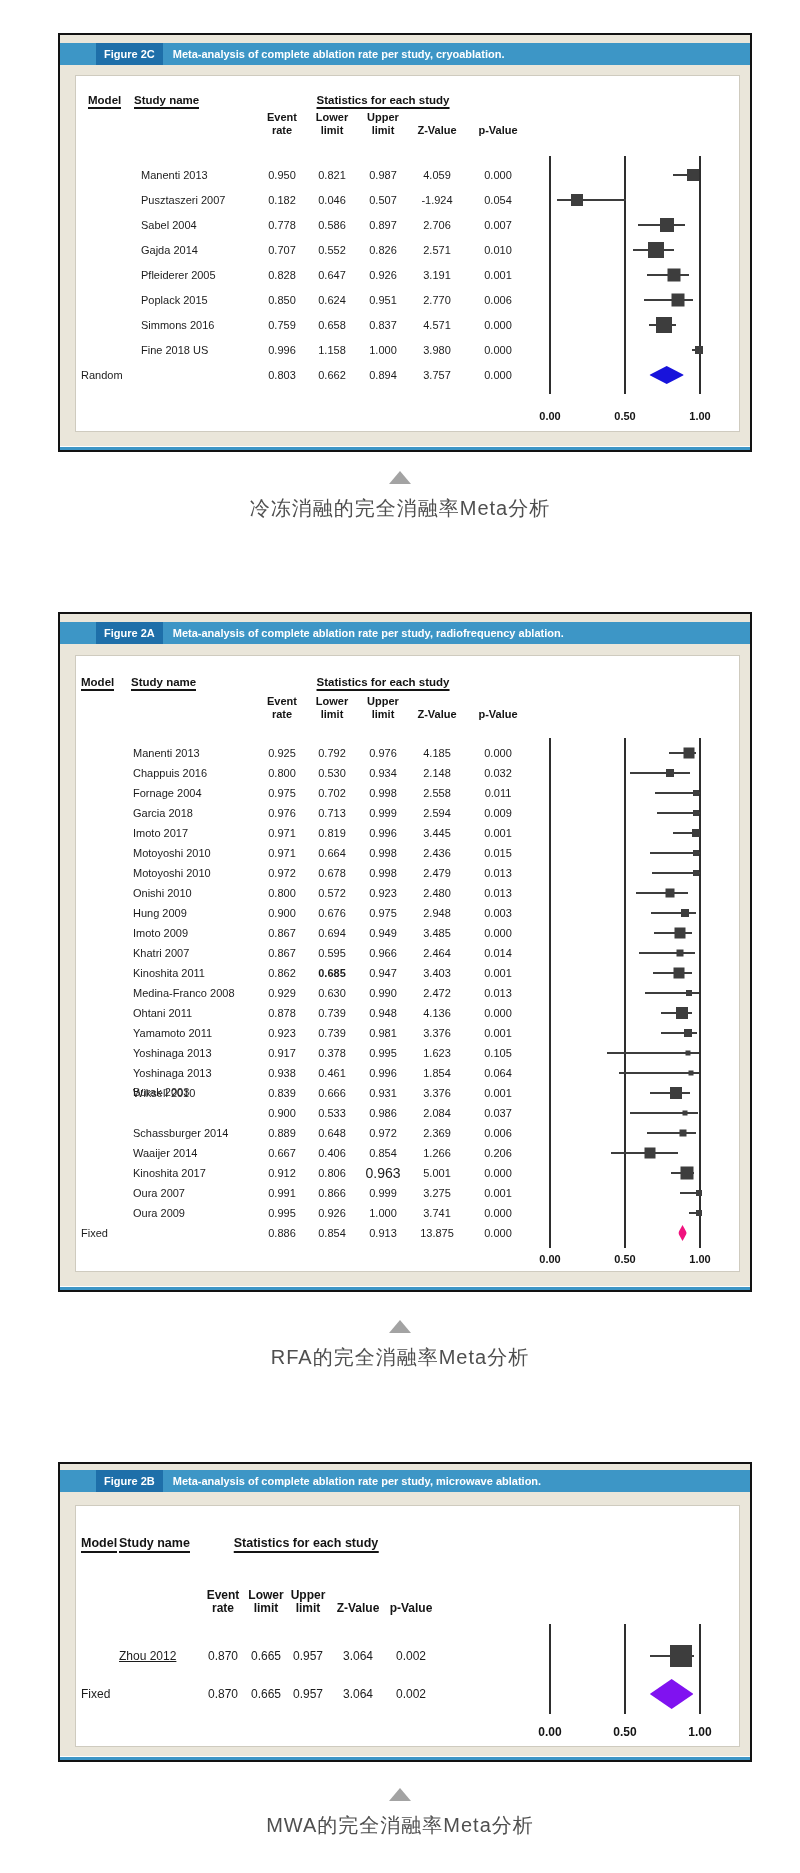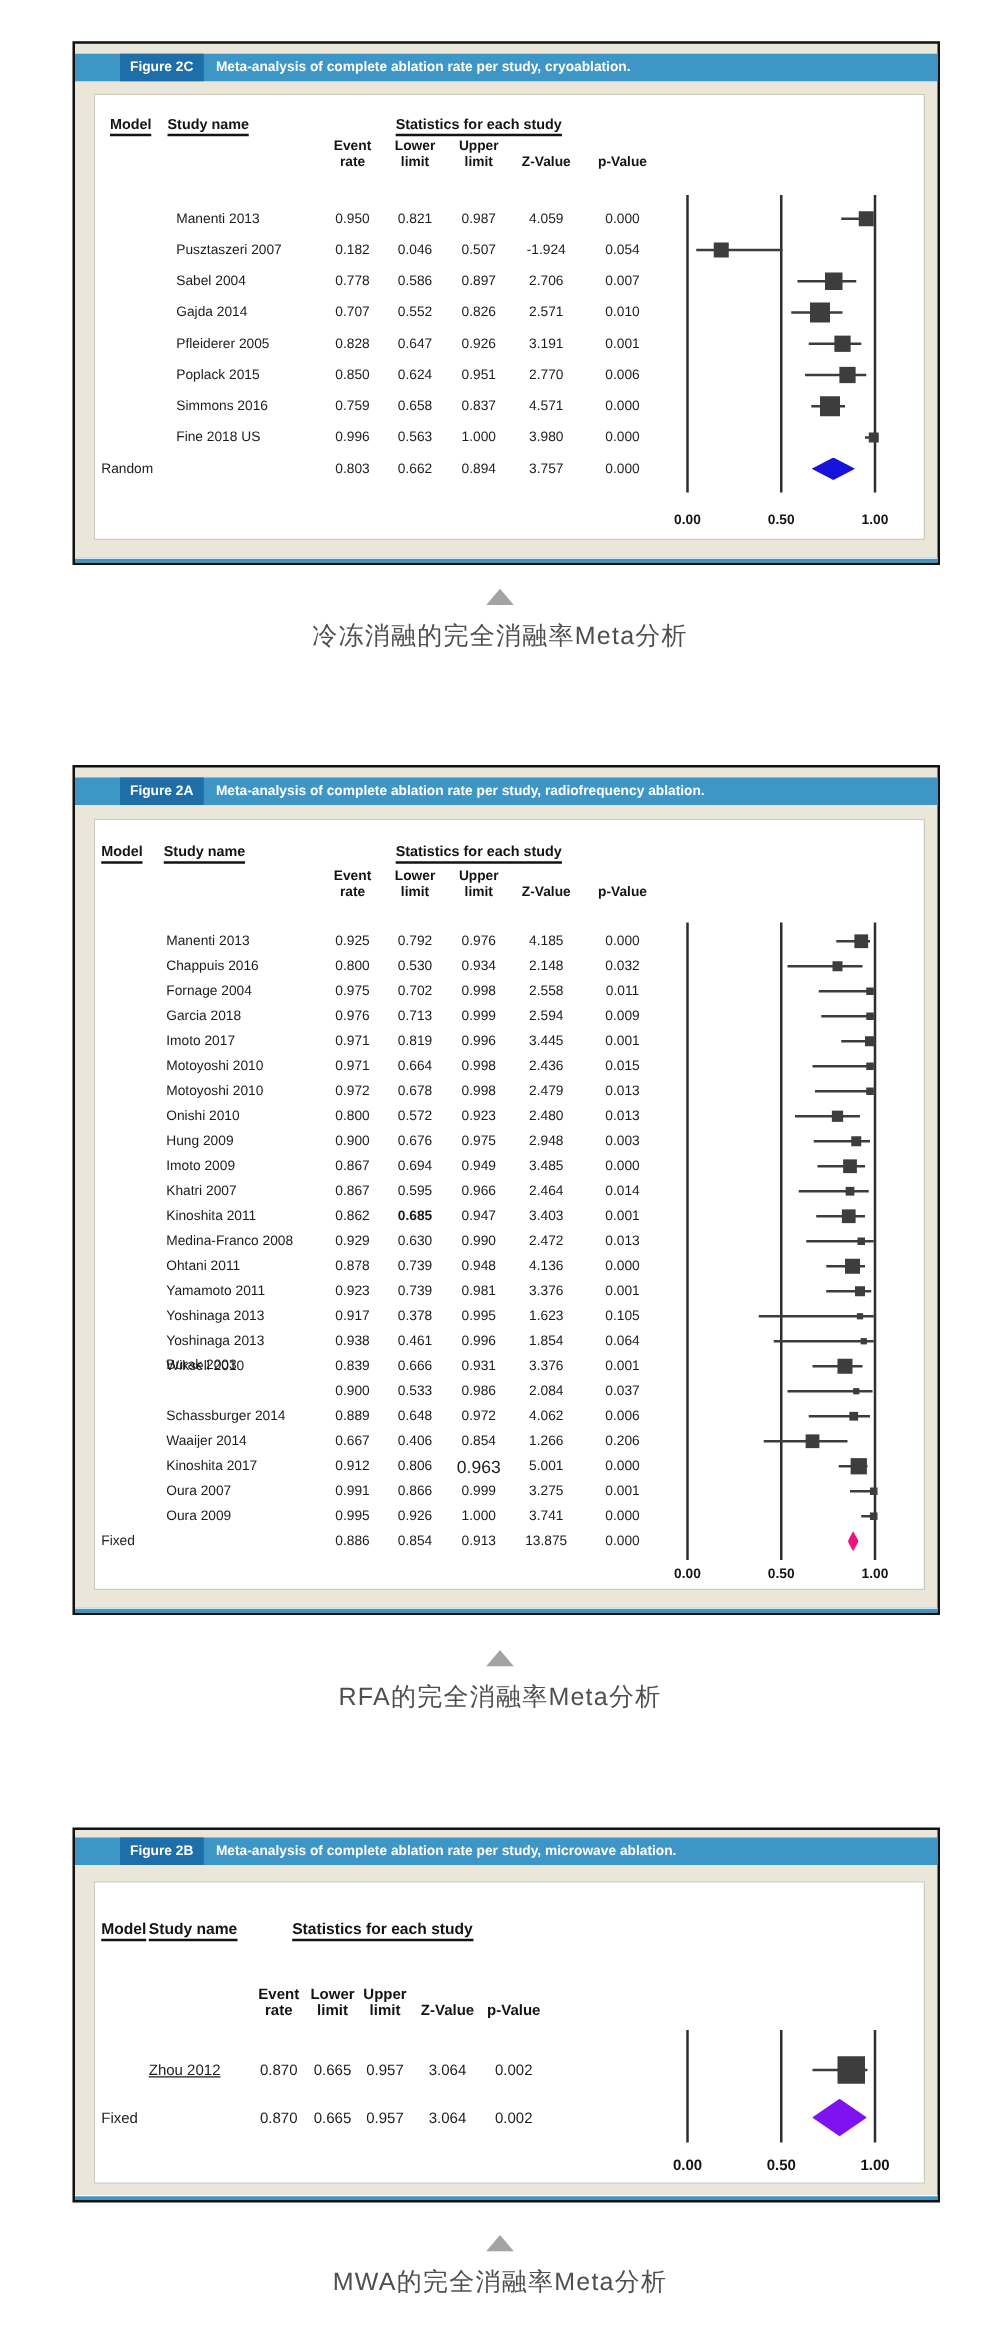--- a/index.html
+++ b/index.html
@@ -100,21 +100,21 @@
       <div class="row-text" style="left: 65px; top: 249px; font-size: 11px;">Simmons 2016</div>
       <div class="num-cell" style="left: 206px; top: 249px; font-size: 11px;">0.759</div>
       <div class="num-cell" style="left: 256px; top: 249px; font-size: 11px;">0.658</div>
       <div class="num-cell" style="left: 307px; top: 249px; font-size: 11px;">0.837</div>
       <div class="num-cell" style="left: 361px; top: 249px; font-size: 11px;">4.571</div>
       <div class="num-cell" style="left: 422px; top: 249px; font-size: 11px;">0.000</div>
       <div class="whisker" style="left: 572.7px; width: 26.85px; top: 249px; background: rgb(61, 61, 61);"></div>
       <div class="sq" style="left: 587.85px; top: 249px; width: 16px; height: 16px; background: rgb(61, 61, 61);"></div>
       <div class="row-text" style="left: 65px; top: 274px; font-size: 11px;">Fine 2018 US</div>
       <div class="num-cell" style="left: 206px; top: 274px; font-size: 11px;">0.996</div>
-      <div class="num-cell" style="left: 256px; top: 274px; font-size: 11px;">0.563</div>
+      <div class="num-cell" style="left: 256px; top: 274px; font-size: 11px;">1.158</div>
       <div class="num-cell" style="left: 307px; top: 274px; font-size: 11px;">1.000</div>
       <div class="num-cell" style="left: 361px; top: 274px; font-size: 11px;">3.980</div>
       <div class="num-cell" style="left: 422px; top: 274px; font-size: 11px;">0.000</div>
       <div class="whisker" style="left: 615.9px; width: 8.1px; top: 274px; background: rgb(61, 61, 61);"></div>
       <div class="sq" style="left: 623.4px; top: 274px; width: 8px; height: 8px; background: rgb(61, 61, 61);"></div>
       <div class="row-text" style="left: 5px; top: 299px; font-size: 11px;">Random</div>
       <div class="num-cell" style="left: 206px; top: 299px; font-size: 11px;">0.803</div>
       <div class="num-cell" style="left: 256px; top: 299px; font-size: 11px;">0.662</div>
       <div class="num-cell" style="left: 307px; top: 299px; font-size: 11px;">0.894</div>
       <div class="num-cell" style="left: 361px; top: 299px; font-size: 11px;">3.757</div>
@@ -298,21 +298,21 @@
       <div class="num-cell" style="left: 256px; top: 457px; font-size: 11px;">0.533</div>
       <div class="num-cell" style="left: 307px; top: 457px; font-size: 11px;">0.986</div>
       <div class="num-cell" style="left: 361px; top: 457px; font-size: 11px;">2.084</div>
       <div class="num-cell" style="left: 422px; top: 457px; font-size: 11px;">0.037</div>
       <div class="whisker" style="left: 553.95px; width: 67.95px; top: 457px; background: rgb(61, 61, 61);"></div>
       <div class="sq" style="left: 609px; top: 457px; width: 5px; height: 5px; background: rgb(61, 61, 61);"></div>
       <div class="row-text" style="left: 57px; top: 477px; font-size: 11px;">Schassburger 2014</div>
       <div class="num-cell" style="left: 206px; top: 477px; font-size: 11px;">0.889</div>
       <div class="num-cell" style="left: 256px; top: 477px; font-size: 11px;">0.648</div>
       <div class="num-cell" style="left: 307px; top: 477px; font-size: 11px;">0.972</div>
-      <div class="num-cell" style="left: 361px; top: 477px; font-size: 11px;">4.062</div>
+      <div class="num-cell" style="left: 361px; top: 477px; font-size: 11px;">2.369</div>
       <div class="num-cell" style="left: 422px; top: 477px; font-size: 11px;">0.006</div>
       <div class="whisker" style="left: 571.2px; width: 48.6px; top: 477px; background: rgb(61, 61, 61);"></div>
       <div class="sq" style="left: 607.35px; top: 477px; width: 7px; height: 7px; background: rgb(61, 61, 61);"></div>
       <div class="row-text" style="left: 57px; top: 497px; font-size: 11px;">Waaijer 2014</div>
       <div class="num-cell" style="left: 206px; top: 497px; font-size: 11px;">0.667</div>
       <div class="num-cell" style="left: 256px; top: 497px; font-size: 11px;">0.406</div>
       <div class="num-cell" style="left: 307px; top: 497px; font-size: 11px;">0.854</div>
       <div class="num-cell" style="left: 361px; top: 497px; font-size: 11px;">1.266</div>
       <div class="num-cell" style="left: 422px; top: 497px; font-size: 11px;">0.206</div>
       <div class="whisker" style="left: 534.9px; width: 67.2px; top: 497px; background: rgb(61, 61, 61);"></div>

